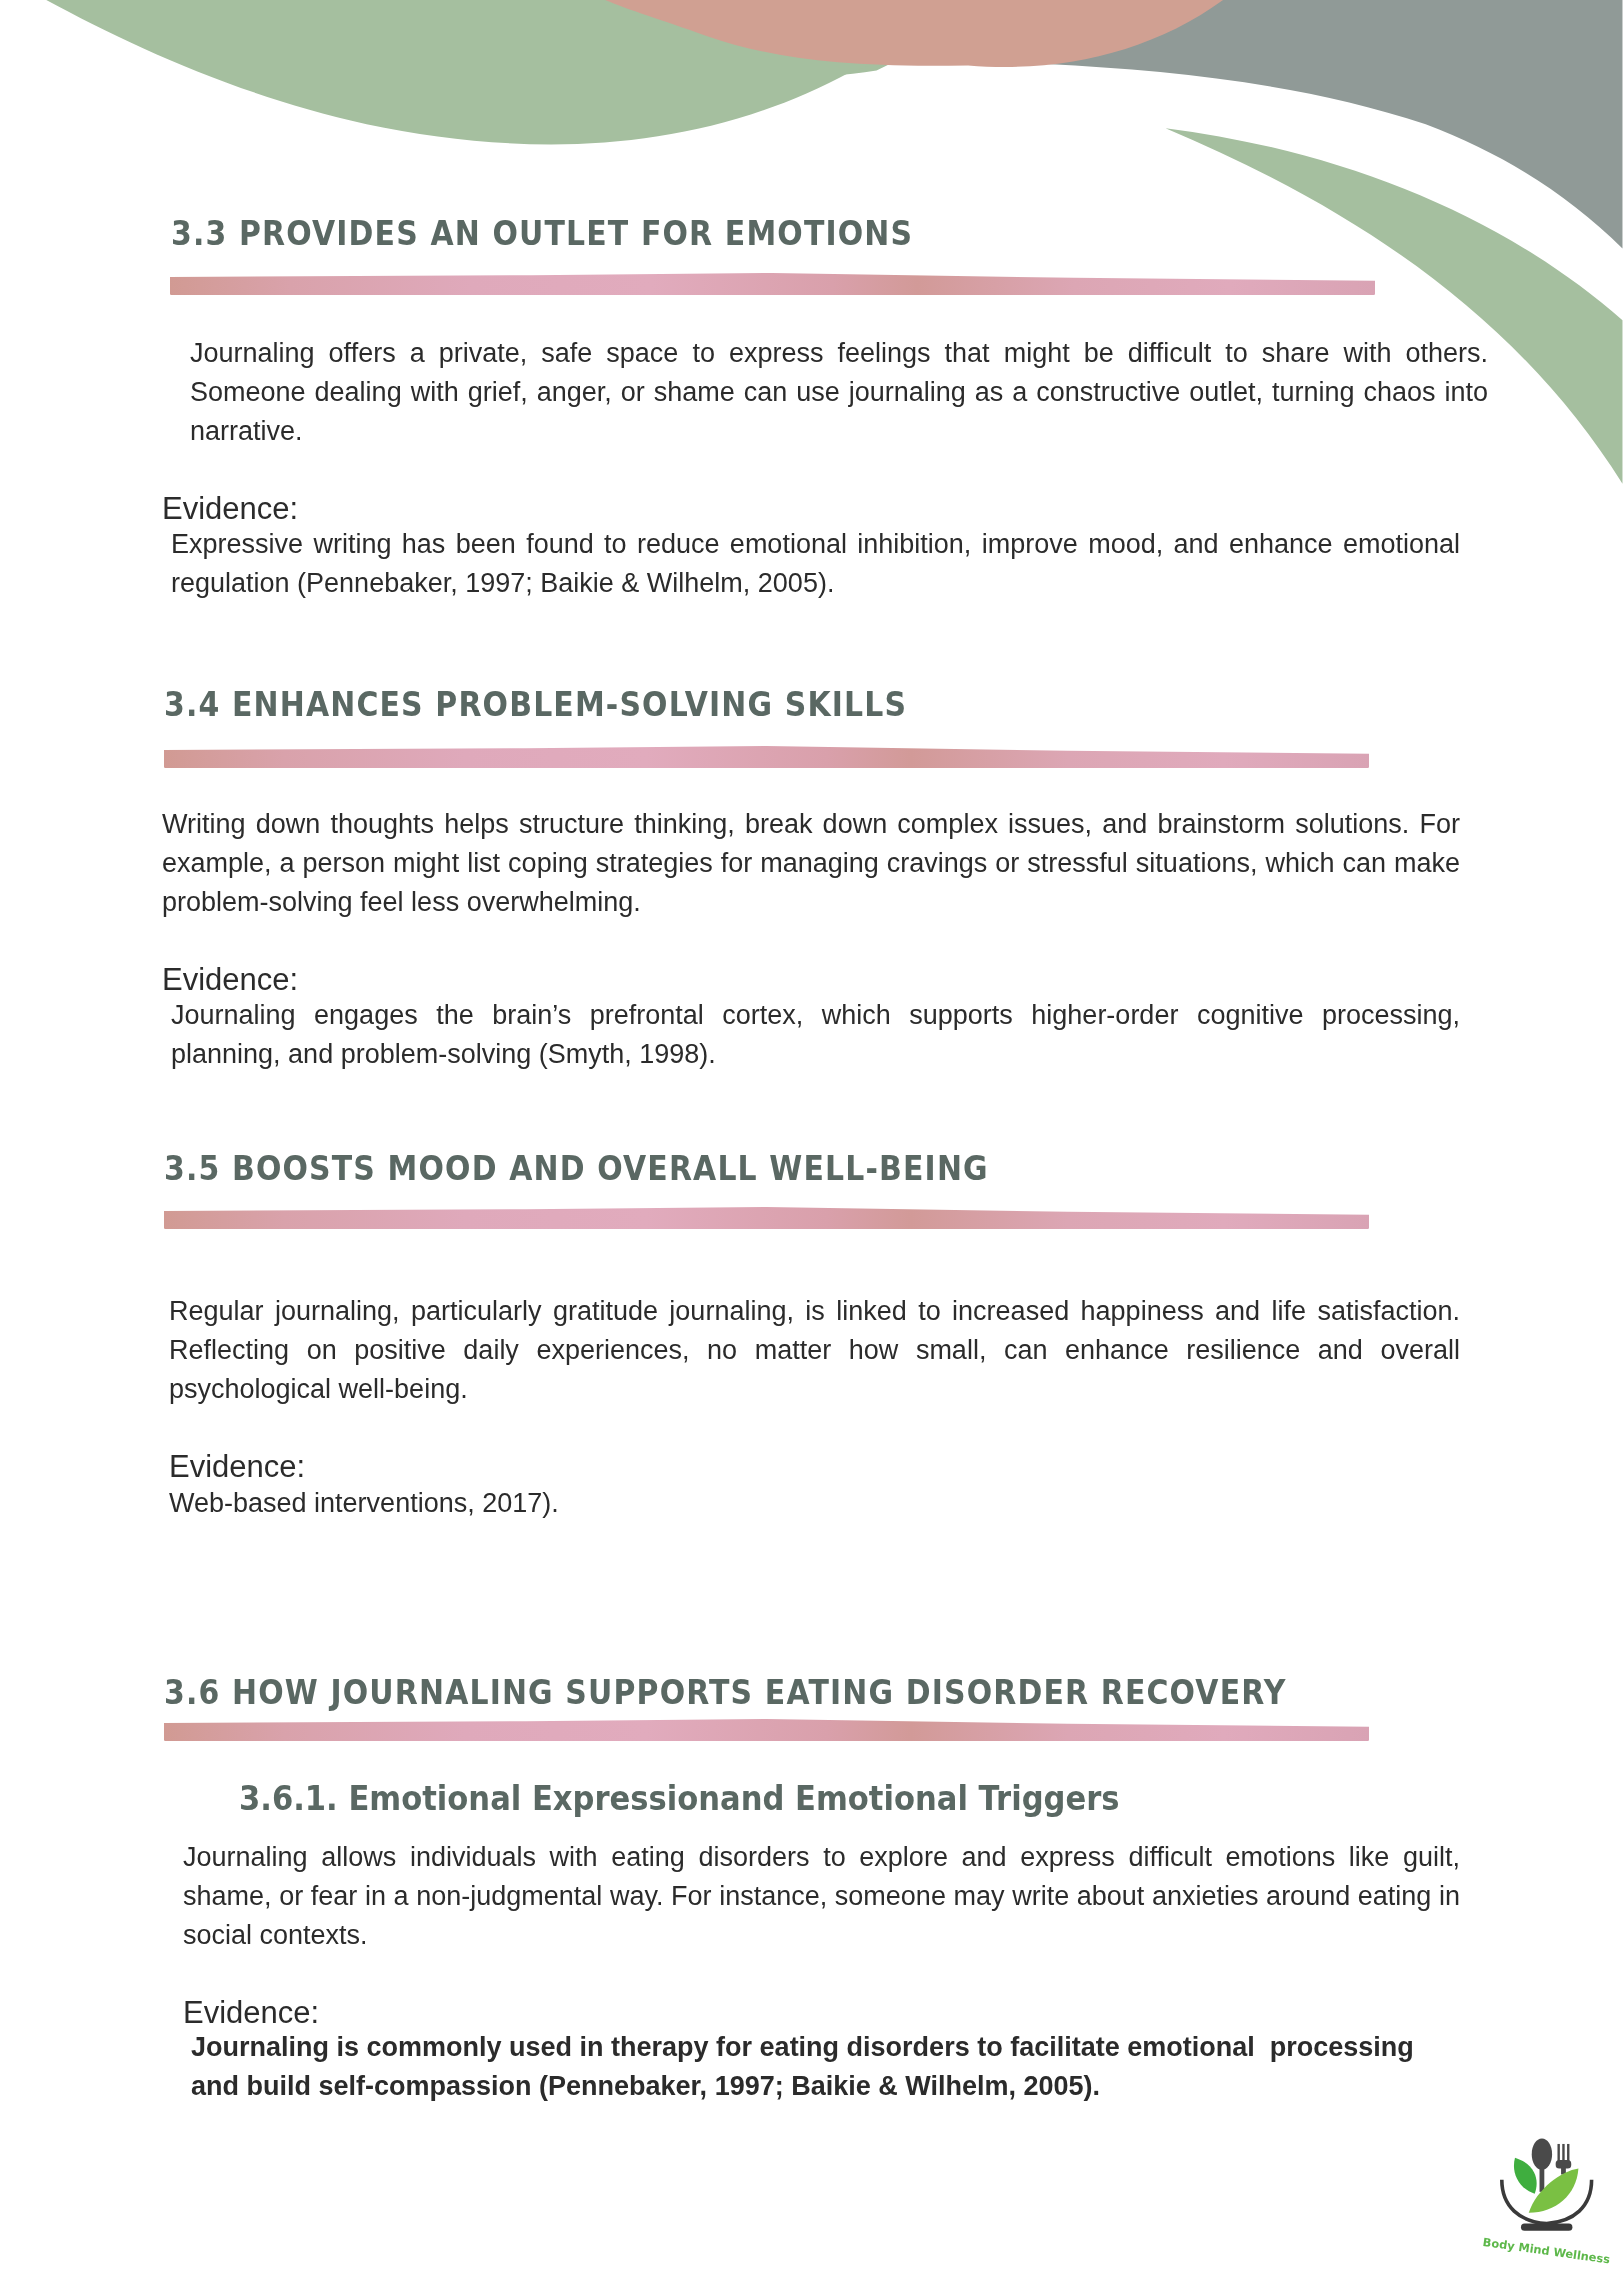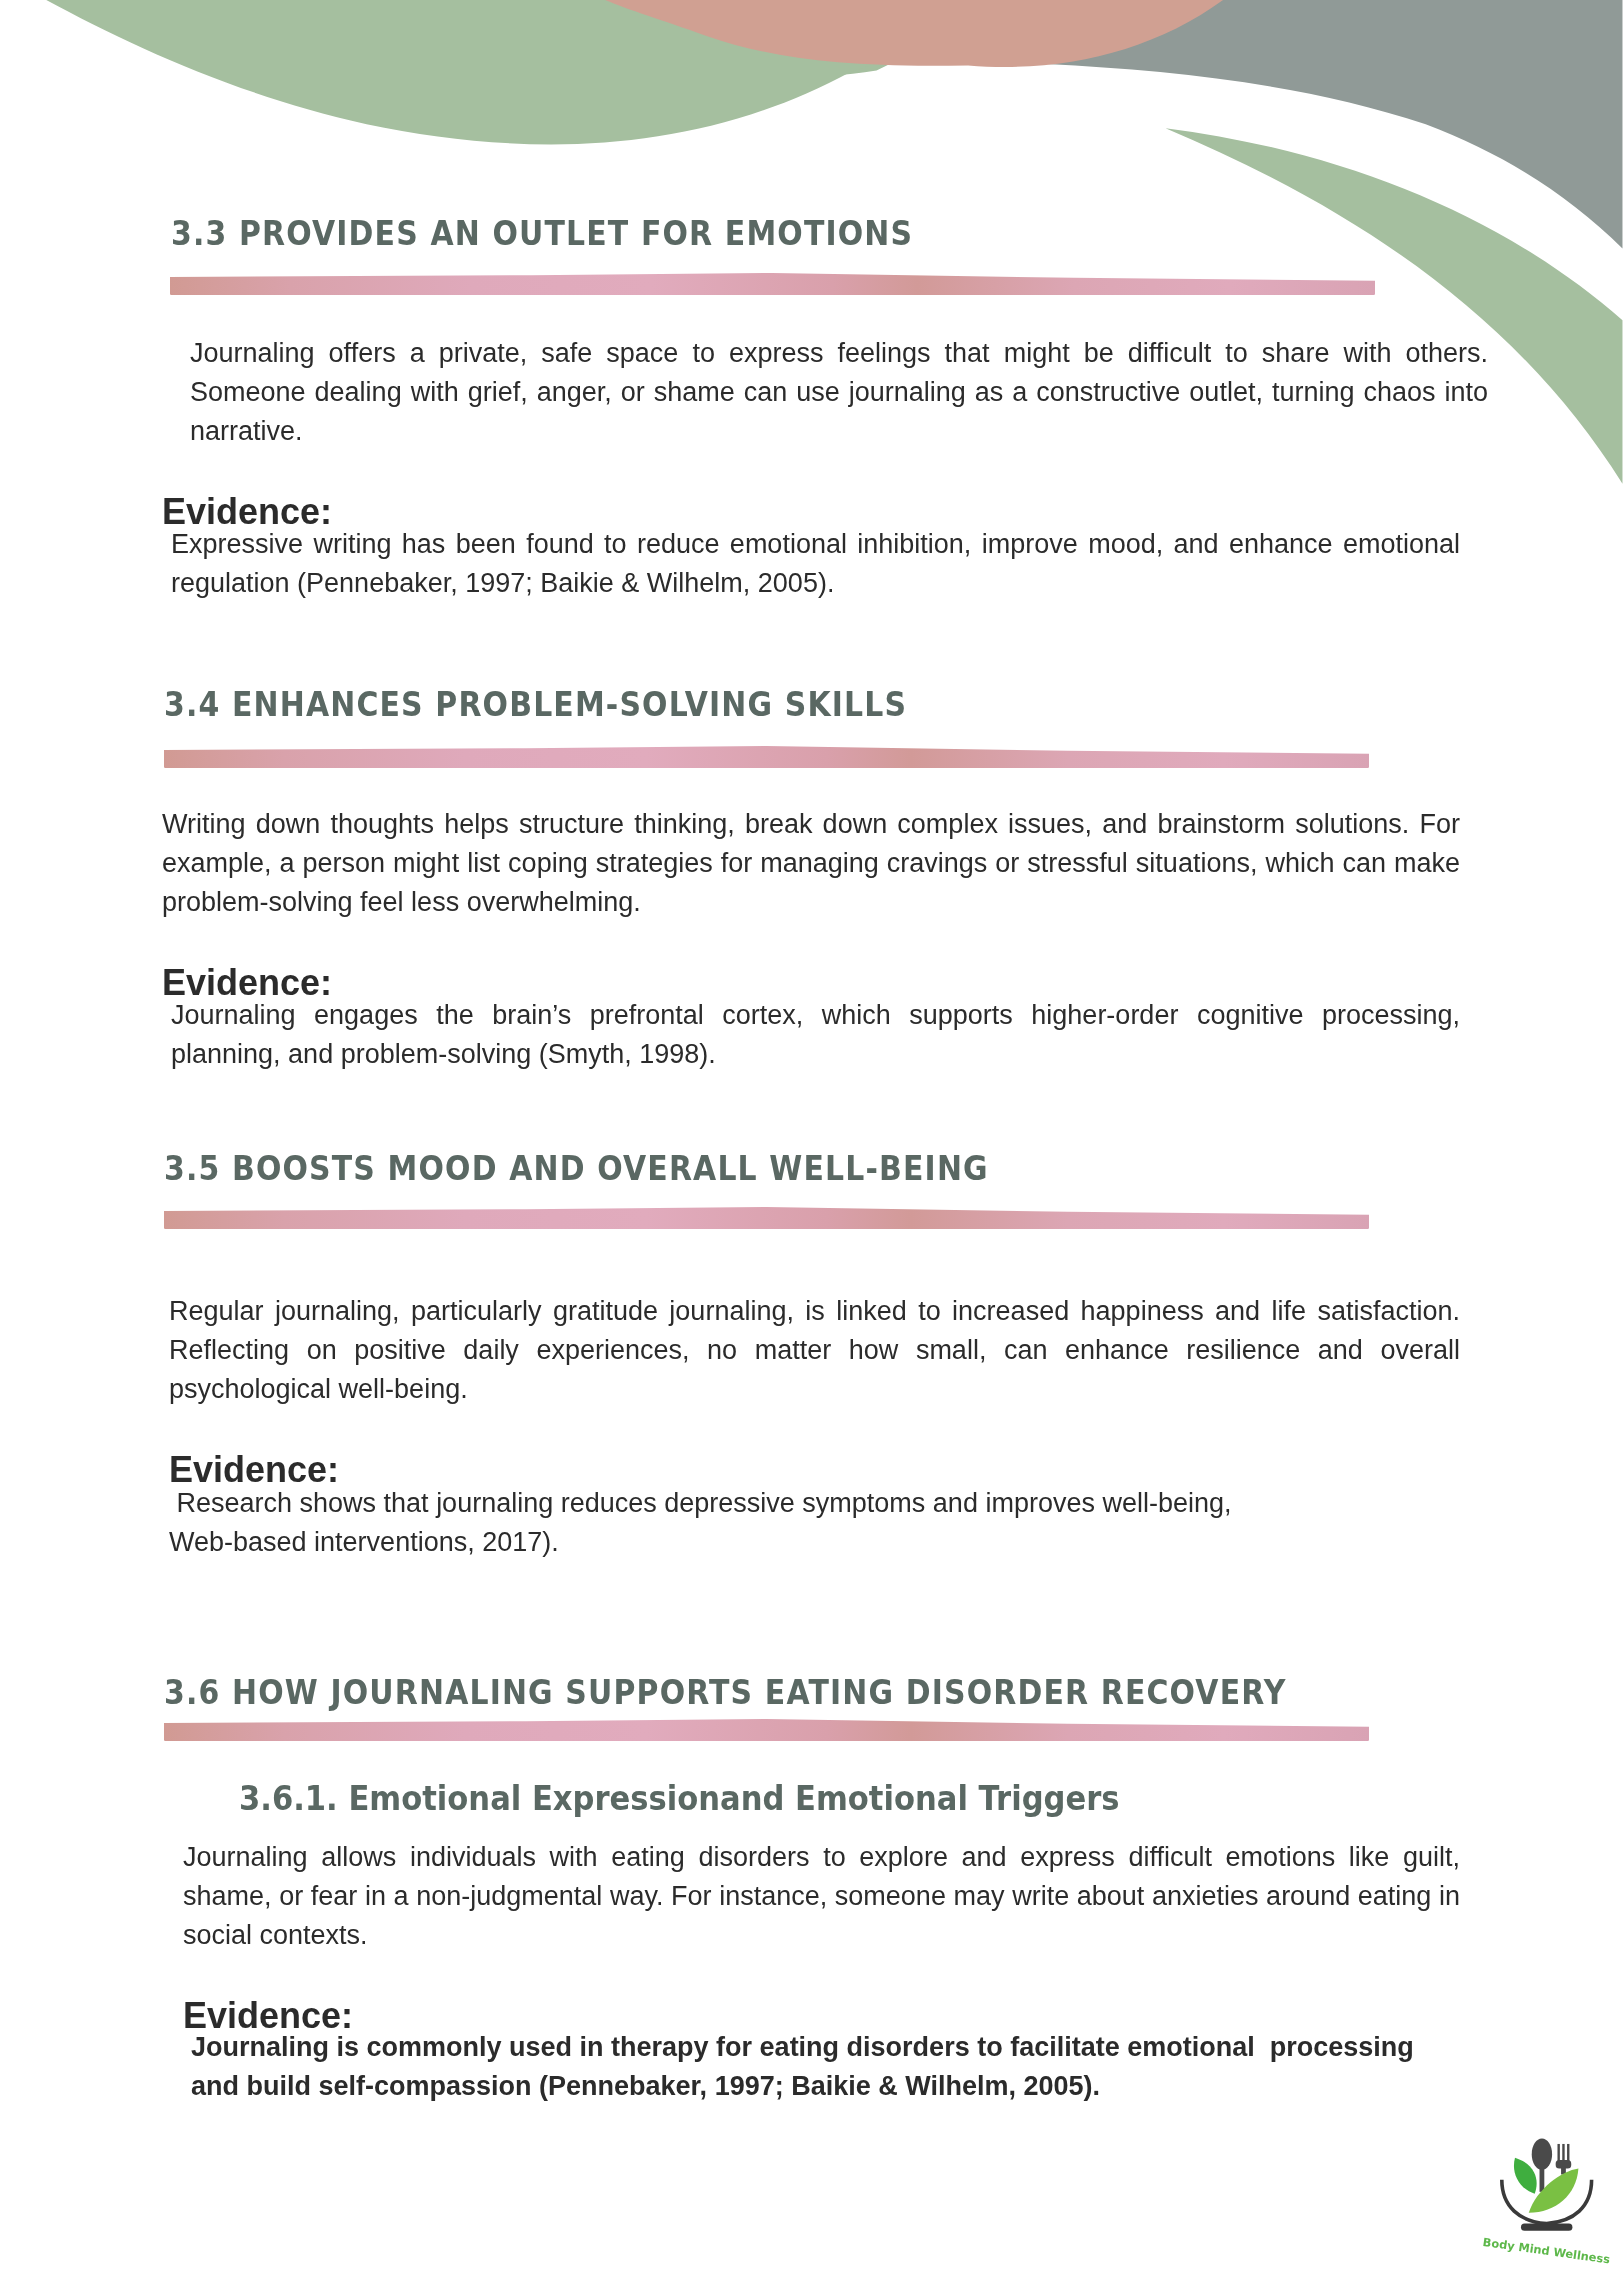--- a/index.html
+++ b/index.html
@@ -5,21 +5,21 @@
   html, body { margin:0; padding:0; background:#ffffff; }
   body { width:1623px; height:2295px; position:relative; overflow:hidden; font-family:"Liberation Sans", sans-serif; color:#2b2b2b; }
   .deco { position:absolute; left:0; top:0; width:1623px; height:523px; pointer-events:none; }
   .h2 { position:absolute; font-family:"DejaVu Sans", sans-serif; font-weight:bold; color:#5a6863; font-size:34px; letter-spacing:1.3px; white-space:nowrap; transform-origin:left top; transform:scaleX(0.88); }
   .h3 { position:absolute; font-family:"DejaVu Sans", sans-serif; font-weight:bold; color:#5a6863; font-size:34px; white-space:nowrap; transform-origin:left top; transform:scaleX(0.9); }
   .brush { position:absolute; height:22px; border-radius:1.3px 3.9px 1.3px 1.3px;
     background: linear-gradient(90deg, #d19a93 0%, #d9a2ab 10%, #dfa9bb 25%, #e1abbd 40%, #d9a0ab 55%, #d29a98 62%, #dca6b4 75%, #e0aabc 88%, #d9a3b4 100%);
     clip-path: polygon(0 18%, 30% 10%, 50% 0%, 75% 22%, 100% 35%, 100% 100%, 0 100%); }
   .p { position:absolute; font-size:27px; line-height:39px; text-align:justify; text-align-last:left; }
   .p.nojust { text-align:left; }
-  .ev { position:absolute; font-size:36px; font-weight:bold; }
+  .ev { position:absolute; font-size:31px; font-weight:normal; }
   .logo { position:absolute; left:1471px; top:2123px; width:152px; height:173px; }
 </style>
 </head>
 <body>
 
 <svg class="deco" viewBox="0 0 2481 800" xmlns="http://www.w3.org/2000/svg">
 
   <path d="M1150 0 L2481 0 L2481 380 C2400 300 2300 235 2180 190 C2000 130 1800 108 1600 98 C1480 92 1400 85 1320 70 C1260 55 1210 30 1150 0 Z" fill="#909a97"></path>
 
   <path d="M70 0 L1560 0 L1340 108 C1250 122 1140 125 1020 108 C800 80 560 15 340 -60 Z" fill="#a5bf9f"></path>
@@ -39,21 +39,21 @@
 <div class="h2" style="left:164px; top:684px;">3.4 ENHANCES PROBLEM-SOLVING SKILLS</div>
 <div class="brush" style="left:164px; top:746px; width:1205px;"></div>
 <div class="p" style="left:162px; top:805px; width:1298px;">Writing down thoughts helps structure thinking, break down complex issues, and brainstorm solutions. For example, a person might list coping strategies for managing cravings or stressful situations, which can make problem-solving feel less overwhelming.</div>
 <div class="ev" style="left:162px; top:962px;">Evidence:</div>
 <div class="p" style="left:171px; top:996px; width:1289px;">Journaling engages the brain’s prefrontal cortex, which supports higher-order cognitive processing, planning, and problem-solving (Smyth, 1998).</div>
 
 <div class="h2" style="left:164px; top:1148px;">3.5 BOOSTS MOOD AND OVERALL WELL-BEING</div>
 <div class="brush" style="left:164px; top:1207px; width:1205px;"></div>
 <div class="p" style="left:169px; top:1292px; width:1291px;">Regular journaling, particularly gratitude journaling, is linked to increased happiness and life satisfaction. Reflecting on positive daily experiences, no matter how small, can enhance resilience and overall psychological well-being.</div>
 <div class="ev" style="left:169px; top:1449px;">Evidence:</div>
-<div class="p nojust" style="left:169px; top:1484px; width:1291px; white-space:pre;"><div> Research shows that journaling reduces depressive symptoms and improves well-being,</div><div>Web-based interventions, 2017).</div></div>
+<div class="p nojust" style="left:169px; top:1484px; width:1291px; white-space:pre;"><div>Web-based interventions, 2017).</div></div>
 
 <div class="h2" style="left:164px; top:1672px;">3.6 HOW JOURNALING SUPPORTS EATING DISORDER RECOVERY</div>
 <div class="brush" style="left:164px; top:1719px; width:1205px;"></div>
 <div class="h3" style="left:239px; top:1778px;">3.6.1. Emotional Expressionand Emotional Triggers</div>
 <div class="p" style="left:183px; top:1838px; width:1277px;">Journaling allows individuals with eating disorders to explore and express difficult emotions like guilt, shame, or fear in a non-judgmental way. For instance, someone may write about anxieties around eating in social contexts.</div>
 <div class="ev" style="left:183px; top:1995px;">Evidence:</div>
 <div class="p nojust" style="left:191px; top:2028px; width:1282px; white-space:pre;font-weight:bold;"><div>Journaling is commonly used in therapy for eating disorders to facilitate emotional  processing</div><div>and build self-compassion (Pennebaker, 1997; Baikie &amp; Wilhelm, 2005).</div></div>
 
 <div class="logo">
   <svg width="152" height="173" viewBox="0 0 251 289" xmlns="http://www.w3.org/2000/svg">

